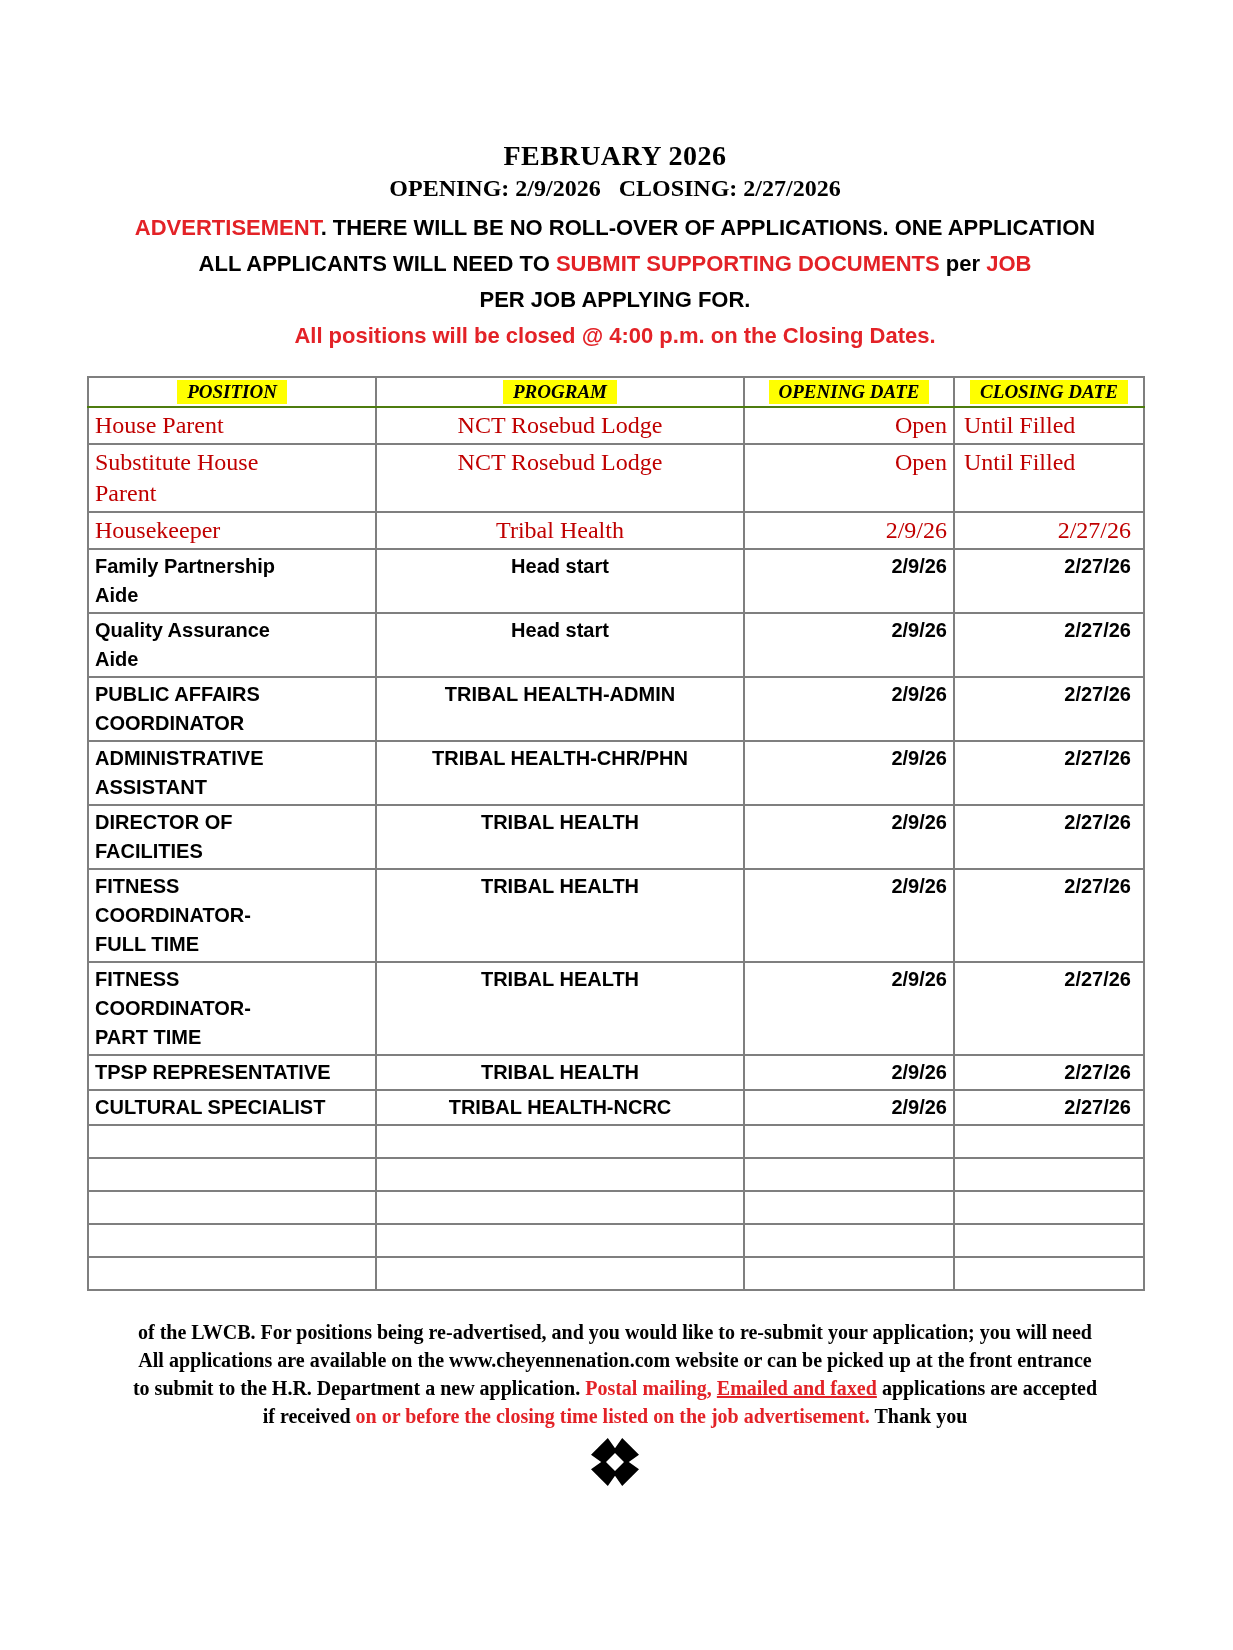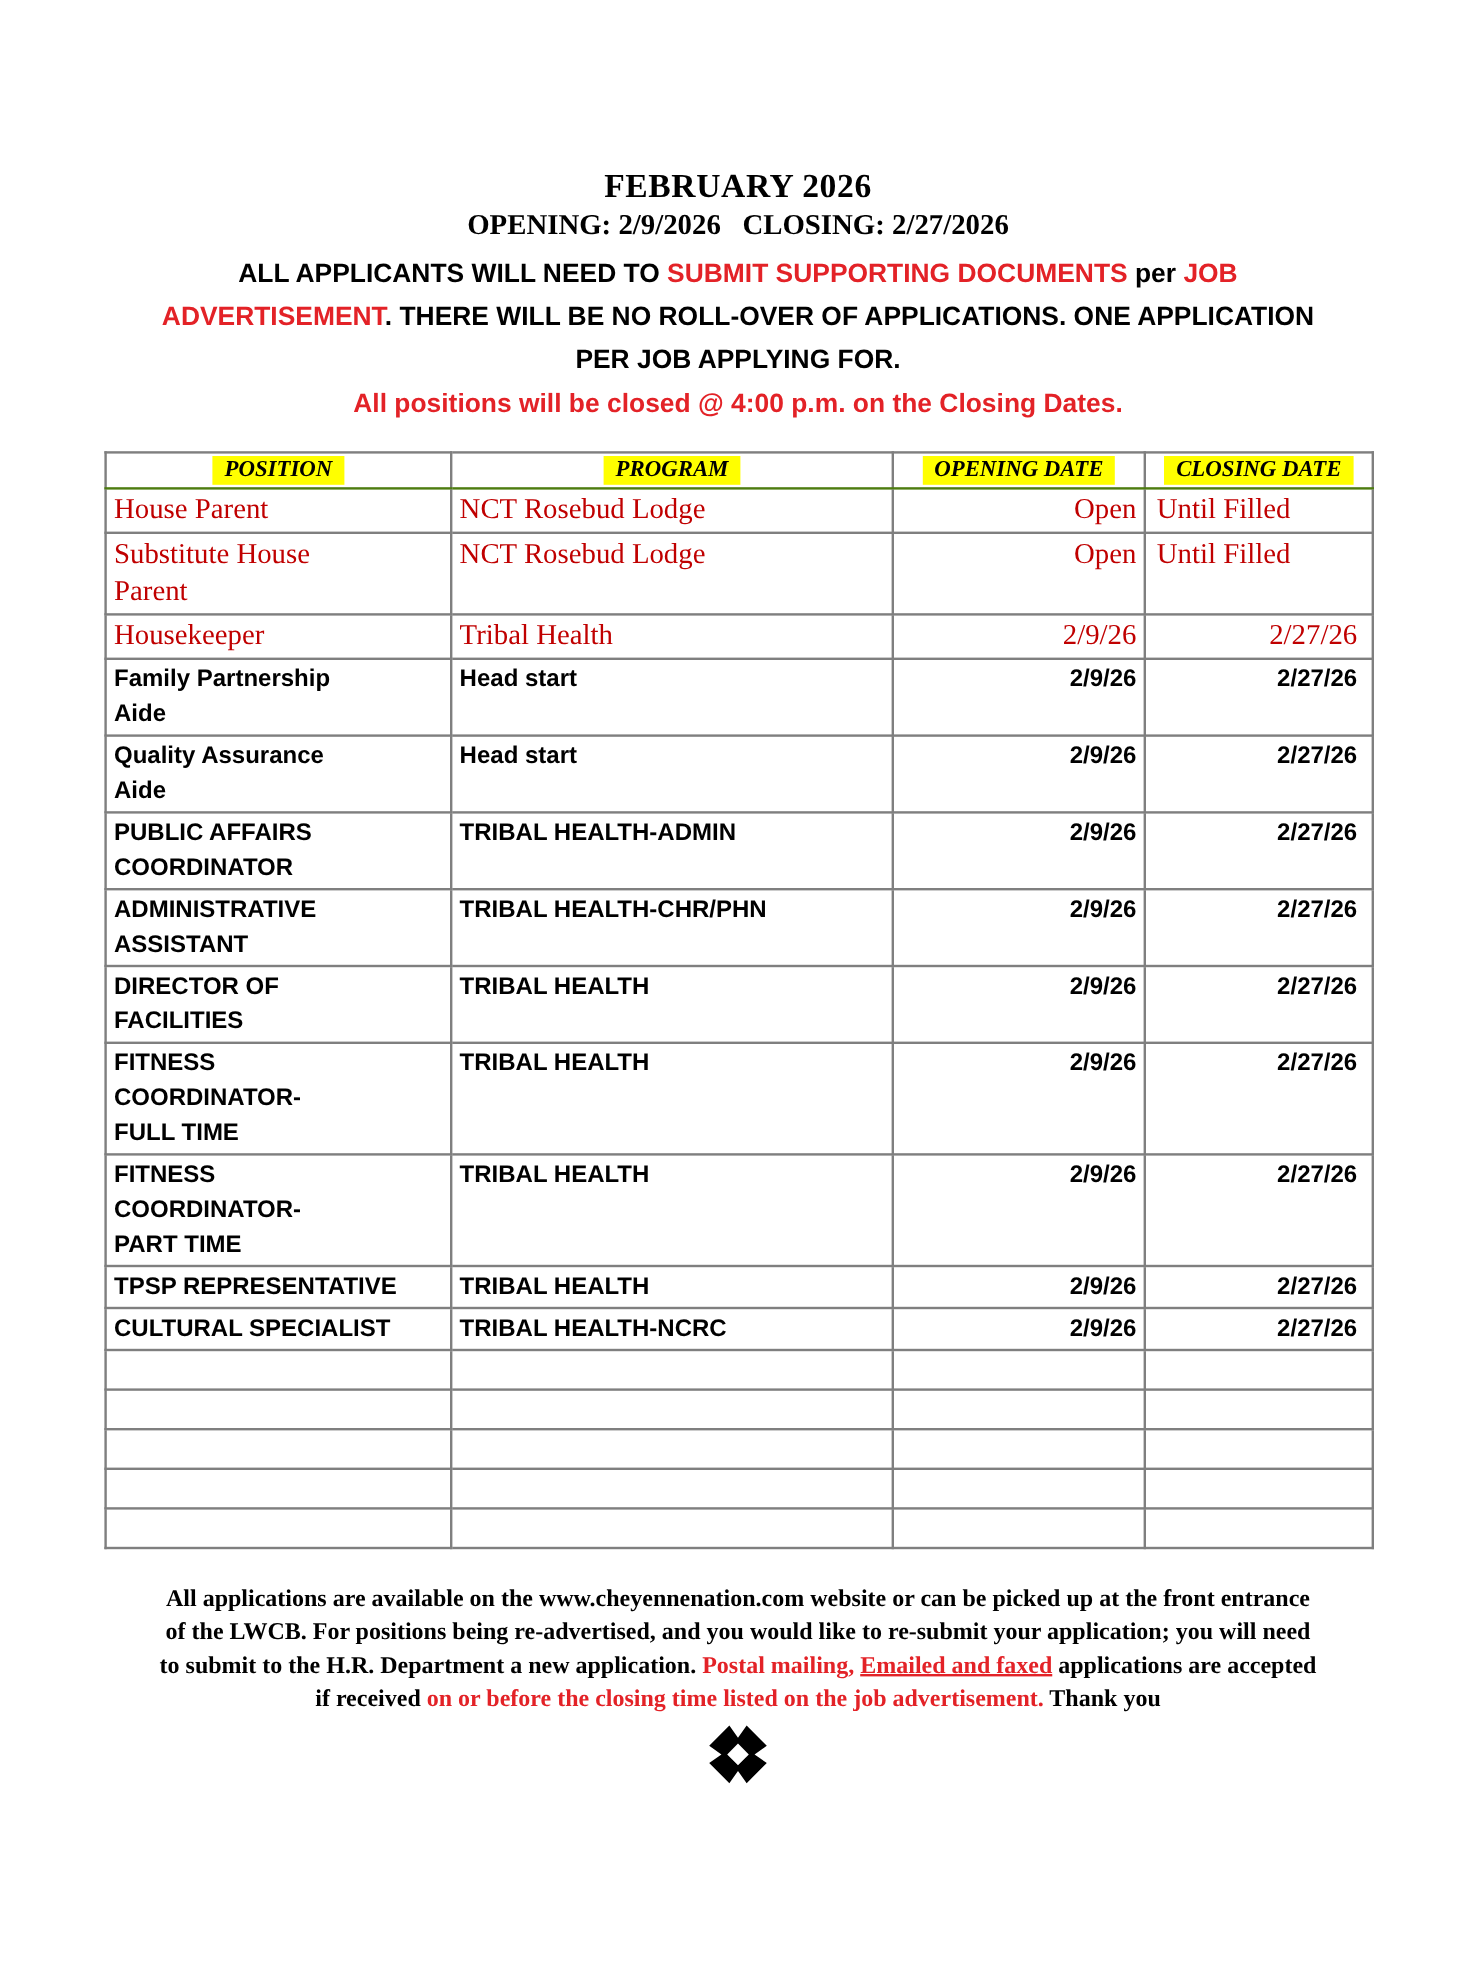--- a/index.html
+++ b/index.html
@@ -86,21 +86,21 @@
     color:#c00000;
   }
   tr.row-black-sans td {
     font-family:"Liberation Sans", sans-serif;
     font-weight:bold;
     font-size:20px;
     line-height:29px;
     color:#000;
   }
   td.cell-position { text-align:left; white-space:pre-line; padding-left:9px; }
-  td.cell-program  { white-space:pre-line;margin-left:28px; }
+  td.cell-program  { text-align:center; white-space:pre-line;margin-left:28px; }
   td.cell-opening  { text-align:right; padding-right:12px; }
   td.cell-closing.align-right { text-align:right; padding-right:12px; }
   td.cell-closing.align-left  { text-align:left;  padding-left:9px;border-radius:16px; }
   tr.row-empty td { height:27px; }
 
   .footer-note {
     margin-top:27px;
     text-align:center;
     font-family:"Liberation Serif", serif;
     font-weight:bold;
@@ -121,22 +121,22 @@
 </style>
 </head>
 <body>
 
 <div class="content">
 
   <div class="text-col">
     <div class="doc-title">FEBRUARY 2026</div>
     <div class="dates-line">OPENING: 2/9/2026   CLOSING: 2/27/2026</div>
     <div class="notice">
+        <div><span class="c-red">ADVERTISEMENT</span><span class="c-black">. THERE WILL BE NO ROLL-OVER OF APPLICATIONS. ONE APPLICATION</span></div>
         <div><span class="c-black">ALL APPLICANTS WILL NEED TO </span><span class="c-red">SUBMIT SUPPORTING DOCUMENTS</span><span class="c-black"> per </span><span class="c-red">JOB</span></div>
-        <div><span class="c-red">ADVERTISEMENT</span><span class="c-black">. THERE WILL BE NO ROLL-OVER OF APPLICATIONS. ONE APPLICATION</span></div>
         <div><span class="c-black">PER JOB APPLYING FOR.</span></div>
       </div>
     <div class="closing-notice">All positions will be closed @ 4:00 p.m. on the Closing Dates.</div>
   </div>
 
   <table class="jobs">
     <colgroup>
       <col class="c-pos">
         <col class="c-prog">
         <col class="c-open">
@@ -261,22 +261,22 @@
           <td class="cell-position"></td>
           <td class="cell-program"></td>
           <td class="cell-opening"></td>
           <td class="cell-closing"></td>
         </tr>
       </tbody>
   </table>
 
   <div class="text-col">
     <div class="footer-note">
+        <div><span class="c-black">of the LWCB. For positions being re-advertised, and you would like to re-submit your application; you will need</span></div>
         <div><span class="c-black">All applications are available on the www.cheyennenation.com website or can be picked up at the front entrance</span></div>
-        <div><span class="c-black">of the LWCB. For positions being re-advertised, and you would like to re-submit your application; you will need</span></div>
         <div><span class="c-black">to submit to the H.R. Department a new application. </span><span class="c-red">Postal mailing, </span><span class="c-red u">Emailed and faxed</span><span class="c-black"> applications are accepted</span></div>
         <div><span class="c-black">if received </span><span class="c-red">on or before the closing time listed on the job advertisement.</span><span class="c-black"> Thank you</span></div>
       </div>
 
     <div class="symbol-wrap">
       <svg viewBox="0 0 100 100" aria-hidden="true">
         <path fill-rule="evenodd" fill="#000000" d="M 10,38 L 38,10 L 50,27 L 62,10 L 90,38 L 73,50 L 90,62 L 62,90 L 50,73 L 38,90 L 10,62 L 27,50 Z
              M 50,35 L 65,50 L 50,65 L 35,50 Z"></path>
       </svg>
     </div>

